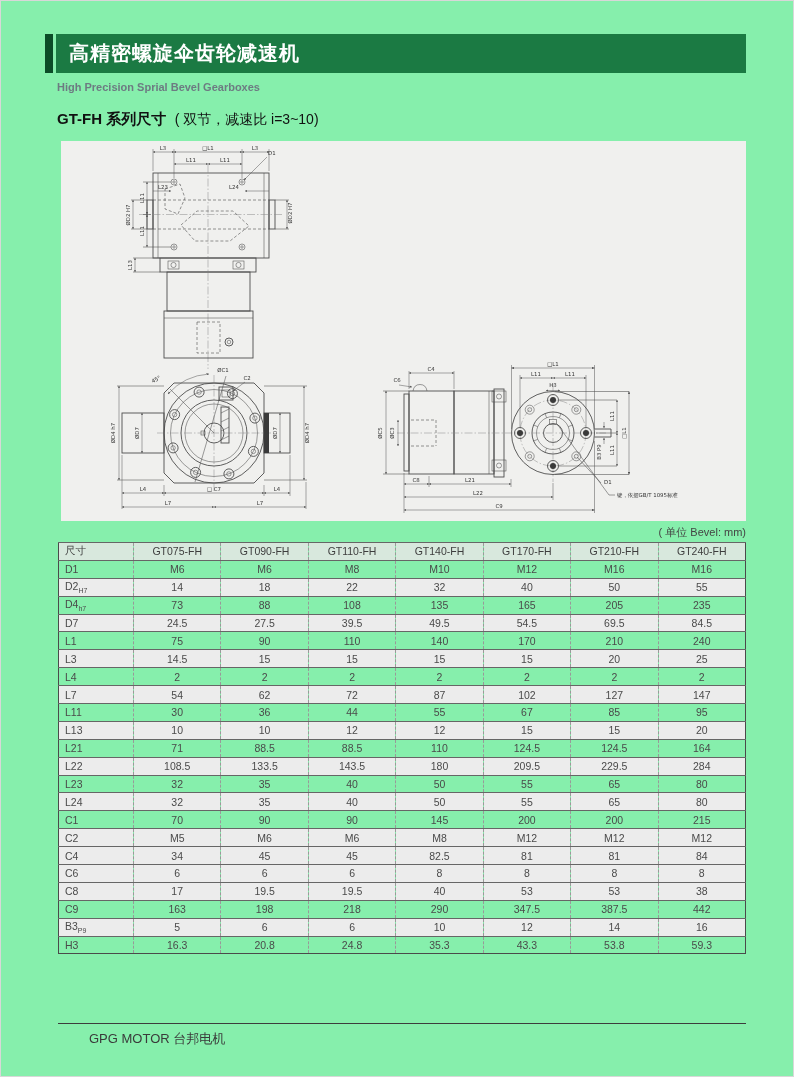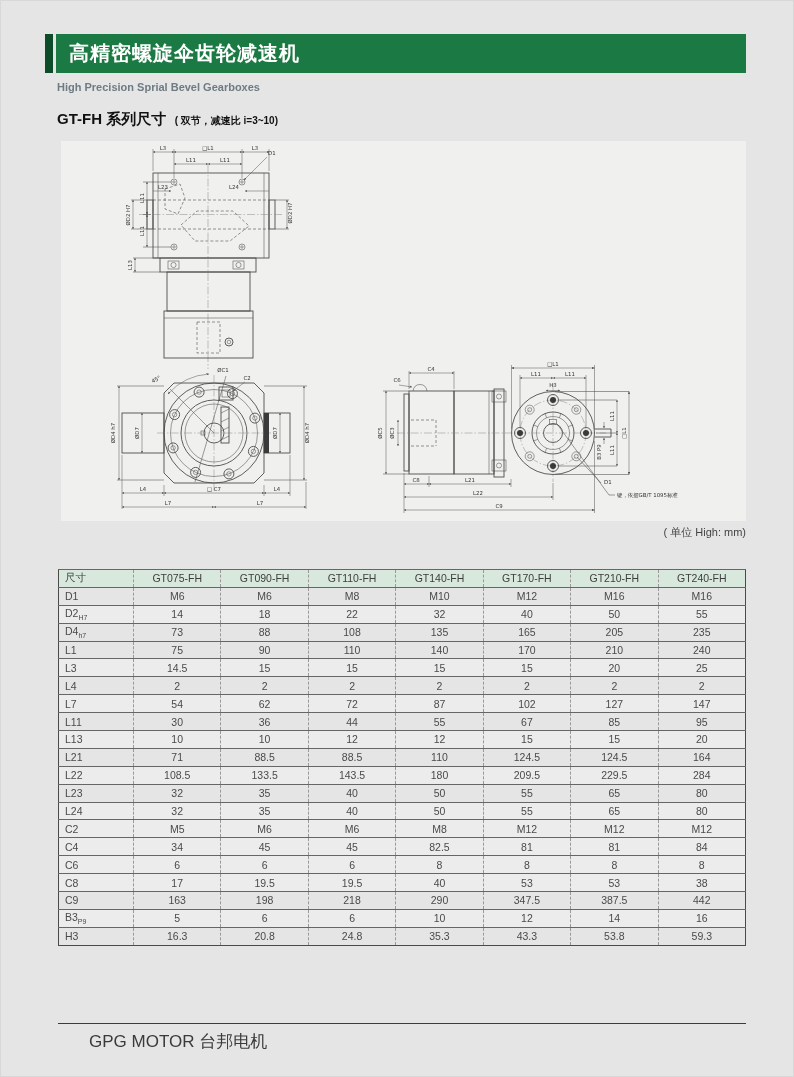--- a/index.html
+++ b/index.html
@@ -1,39 +1,39 @@
 <!DOCTYPE html>
 <html style="--header-green: #1b7a43; --accent-green: #0c4c28; --subtitle-gray: #6d7b82; --panel-bg: #f0f0ee; --table-header-bg: #d8e8dd; --row-alt-bg: #ececec;"><head>
 <meta charset="utf-8">
 <style>
   html,body{margin:0;padding:0;background:#fff;}
-  .page{position:relative;width:794px;height:1077px;background:#e5e5e5;
+  .page{position:relative;width:794px;height:1077px;background:#86efac;
         font-family:"Liberation Sans","DejaVu Sans",sans-serif;
         border:1px solid #d8d8d8;box-sizing:border-box;overflow:hidden;}
   .accent{position:absolute;left:44px;top:33px;width:8px;height:39px;background:var(--accent-green,#0c4c28);}
   .greenbar{position:absolute;left:55px;top:33px;width:690px;height:39px;background:var(--header-green,#1b7a43);
             color:#fff;font-size:20px;font-weight:bold;line-height:39px;padding-left:13px;
             box-sizing:border-box;letter-spacing:1px;}
   .subtitle{position:absolute;left:56px;top:80px;font-size:11px;font-weight:bold;color:var(--subtitle-gray,#6d7b82);}
   .section{position:absolute;left:56px;top:109px;color:#111;white-space:nowrap;}
   .section .t{font-size:15px;font-weight:bold;display:inline;text-align:center;}
-  .section .n{font-size:10px;font-weight:bold;display:inline;margin-left:4px;}
+  .section .n{font-size:14px;font-weight:normal;display:inline;margin-left:4px;}
   .panel{position:absolute;left:60px;top:140px;width:685px;height:380px;background:var(--panel-bg,#f0f0ee);}
   .unitnote{position:absolute;left:60px;top:524px;width:685px;text-align:right;font-size:11px;color:#444;}
-  .tablewrap{position:absolute;left:57px;top:568px;width:688px;}
+  .tablewrap{position:absolute;left:57px;top:541px;width:688px;}
   table.spec{border-collapse:collapse;width:100%;table-layout:fixed;font-size:10.5px;color:#4a4a4a;border:1px solid #4a4a4a;}
   table.spec th,table.spec td{border-top:1px solid #666;height:16.9px;padding:0;text-align:center;
         font-weight:normal;overflow:hidden;white-space:nowrap;}
   table.spec td + td, table.spec th + th{border-left:1px dashed #999;}
   table.spec thead th{background:var(--table-header-bg,#d8e8dd);color:#3d3d3d;}
   table.spec thead th:first-child, table.spec tbody td:first-child{text-align:left;padding-left:6px;}
   table.spec tr.alt{background:var(--row-alt-bg,#ececec);}
   table.spec sub{font-size:7px;}
   .footline{position:absolute;left:57px;top:1022px;width:688px;border-top:1px solid #3c3c3c;}
-  .footer{position:absolute;left:88px;top:1029px;font-size:17px;color:#3a3a3a;}
+  .footer{position:absolute;left:88px;top:1029px;font-size:13px;color:#3a3a3a;}
   
   .ln{fill:none;stroke:#4d4d4d;stroke-width:0.9;}
   .thin{fill:none;stroke:#4d4d4d;stroke-width:0.55;}
   .dsh{fill:none;stroke:#5a5a5a;stroke-width:0.65;stroke-dasharray:3 2;}
   .cl{fill:none;stroke:#8a8a8a;stroke-width:0.5;stroke-dasharray:8 2 1.5 2;}
   .dim{fill:none;stroke:#555;stroke-width:0.5;}
   .dima{marker-start:url(#ar);marker-end:url(#ar);}
   .dime{marker-end:url(#ar);}
   text.lbl{font-family:"DejaVu Sans",sans-serif;font-size:5.4px;fill:#333;}
   text.mid{text-anchor:middle;}
@@ -322,21 +322,21 @@
         <text class="lbl mid" x="438" y="367">C9</text>
 
         <line class="thin" x1="516" y1="316" x2="540" y2="342"></line>
         <text class="lbl" x="543" y="343">D1</text>
         <polyline class="thin" points="496,283 548,354 554,354"></polyline>
         <text class="lbl" x="556" y="356">键，依据GB/T 1095标准</text>
       </g>
     </svg>
   </div>
 
-  <div class="unitnote">( 单位 High: mm)</div>
+  <div class="unitnote">( 单位 Bevel: mm)</div>
 
   <div class="tablewrap">
     <table class="spec">
       <colgroup>
         <col style="width:75px">
         <col>
           <col>
           <col>
           <col>
           <col>
@@ -379,20 +379,30 @@
           <tr>
             <td>D4<sub>h7</sub></td>
             <td>73</td>
             <td>88</td>
             <td>108</td>
             <td>135</td>
             <td>165</td>
             <td>205</td>
             <td>235</td>
           </tr>
+          <tr class="alt">
+            <td>D7</td>
+            <td>24.5</td>
+            <td>27.5</td>
+            <td>39.5</td>
+            <td>49.5</td>
+            <td>54.5</td>
+            <td>69.5</td>
+            <td>84.5</td>
+          </tr>
           <tr>
             <td>L1</td>
             <td>75</td>
             <td>90</td>
             <td>110</td>
             <td>140</td>
             <td>170</td>
             <td>210</td>
             <td>240</td>
           </tr>
@@ -479,20 +489,30 @@
           <tr class="alt">
             <td>L24</td>
             <td>32</td>
             <td>35</td>
             <td>40</td>
             <td>50</td>
             <td>55</td>
             <td>65</td>
             <td>80</td>
           </tr>
+          <tr>
+            <td>C1</td>
+            <td>70</td>
+            <td>90</td>
+            <td>90</td>
+            <td>145</td>
+            <td>200</td>
+            <td>200</td>
+            <td>215</td>
+          </tr>
           <tr class="alt">
             <td>C2</td>
             <td>M5</td>
             <td>M6</td>
             <td>M6</td>
             <td>M8</td>
             <td>M12</td>
             <td>M12</td>
             <td>M12</td>
           </tr>

